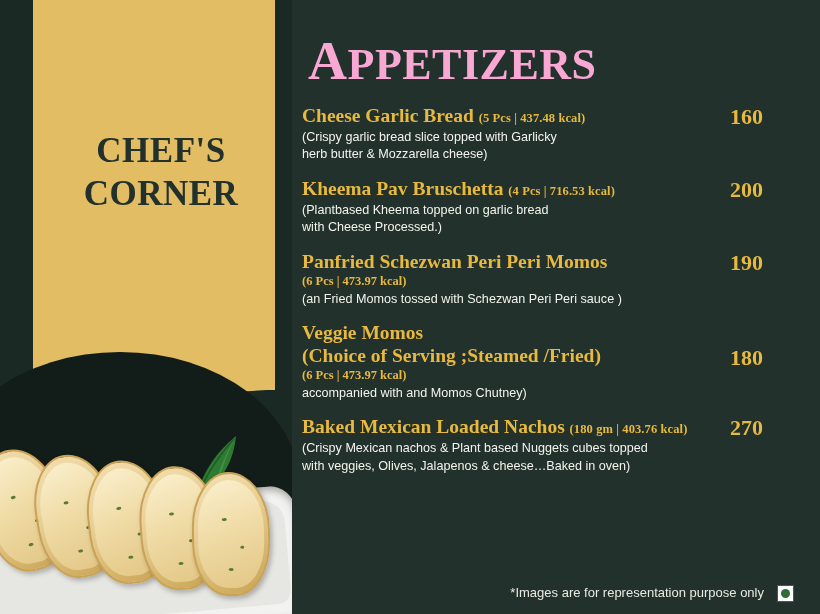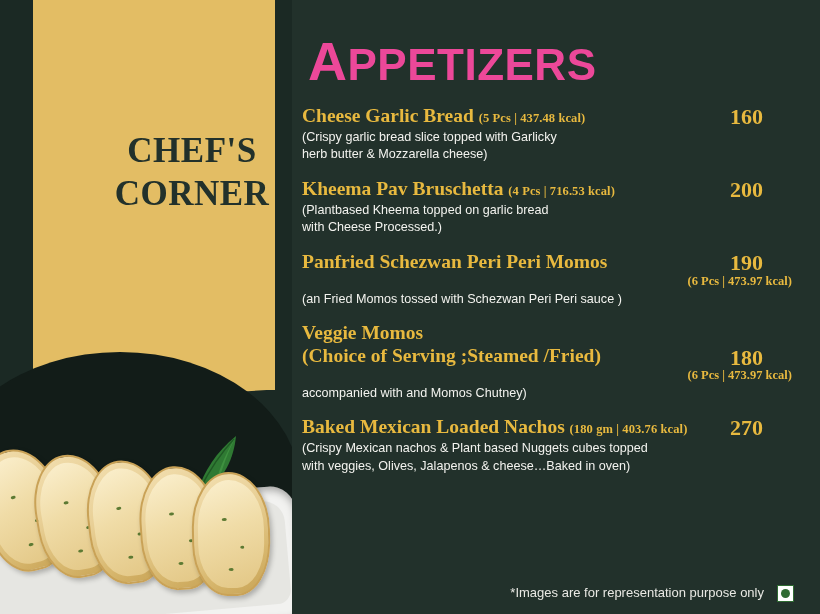--- a/index.html
+++ b/index.html
@@ -40,21 +40,20 @@
     position: absolute;
     left: 33px; top: 130px;
     width: 256px;
     text-align: center;
     color: #22312b;
     font-family: "Liberation Serif", serif;
     font-weight: bold;
     font-size: 35px;
     line-height: 1.22;
     letter-spacing: 0.5px;
-    margin-left: 31px;
   }
 
   
   .bread-oval {
     position: absolute;
     left: -60px; top: 352px;
     width: 360px; height: 270px;
     background: #121c18;
     border-radius: 50%;
   }
@@ -119,22 +118,22 @@
 
   
   .right {
     position: absolute;
     left: 292px; top: 0;
     width: 528px; height: 614px;
     background: #22312b;
     padding: 26px 28px 0 10px;
   }
   .section-title {
-    color: #ec4899;
-    font-family: Liberation Sans, sans-serif;
+    color: #f9a8d4;
+    font-family: Liberation Serif, serif;
     font-weight: bold;
     font-size: 44px;
     letter-spacing: 0.5px;
     line-height: 1;
     margin: 8px 0 16px 6px;
   }
   .section-title .cap { font-size: 54px; }
 
   .items { }
 
@@ -150,21 +149,20 @@
     font-size: 12.5px;
     font-weight: bold;
     letter-spacing: 0.1px;
   }
   .item-head .line2 { display: block; }
   .qty-line {
     color: #e8b93f;
     font-weight: bold;
     font-size: 12.5px;
     margin-top: 1px;
-    text-align: right;
   }
   .desc {
     color: #f3f3ef;
     font-family: "Liberation Sans", sans-serif;
     font-size: 12.6px;
     line-height: 1.38;
     margin-top: 2px;
     padding-right: 72px;
   }
   .price {

